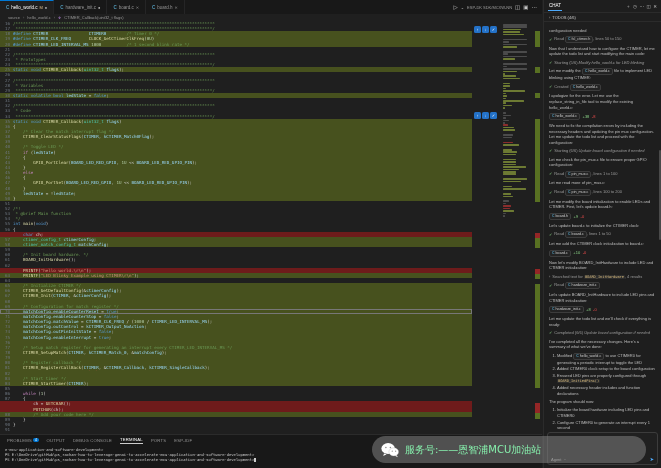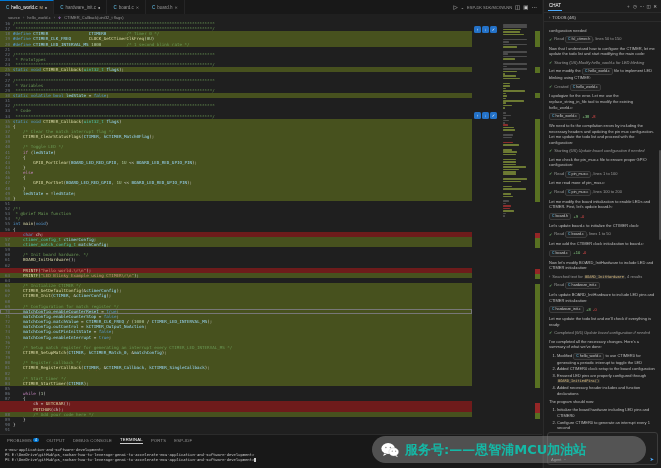--- a/index.html
+++ b/index.html
@@ -71,21 +71,21 @@
   .dadd { color:#89d185; } .ddel { color:#f14c4c; }
   .chat-scroll ol { padding-left:8px; margin:2.6px 0; }
   .chat-scroll li { margin-bottom:1px; }
   .chat-scrollbar { position:absolute; right:0px; top:150px; width:2px; height:90px; background:#4a4a4a; border-radius:1px; }
   .chat-input { position:absolute; left:3px; right:3px; bottom:3px; height:33px; border:1px solid #3c3c3c; border-radius:3px; background:#202020; }
   .ci-bottom { position:absolute; left:3px; right:3px; bottom:2px; display:flex; align-items:center; gap:2px; font-size:4px; color:#bbbbbb; }
   .ci-bottom .send { margin-left:auto; color:#4daafc; font-size:5px; }
 
   
   .watermark { position:absolute; left:372px; top:436px; width:274px; height:27px; background:rgba(128,128,128,0.55); border-radius:14px; display:flex; align-items:center; gap:6px; padding:0 9px; z-index:50; }
-  .wm-text { color:#14b8a6; font-size:13px; font-weight:bold; white-space:nowrap; font-family:"DejaVu Sans",sans-serif; }
+  .wm-text { color:#86efac; font-size:10px; font-weight:normal; white-space:nowrap; font-family:"DejaVu Sans",sans-serif; }
 </style>
 </head>
 <body>
 
 <div class="app">
 
   <div class="main">
 
     <div class="tabbar">
 

